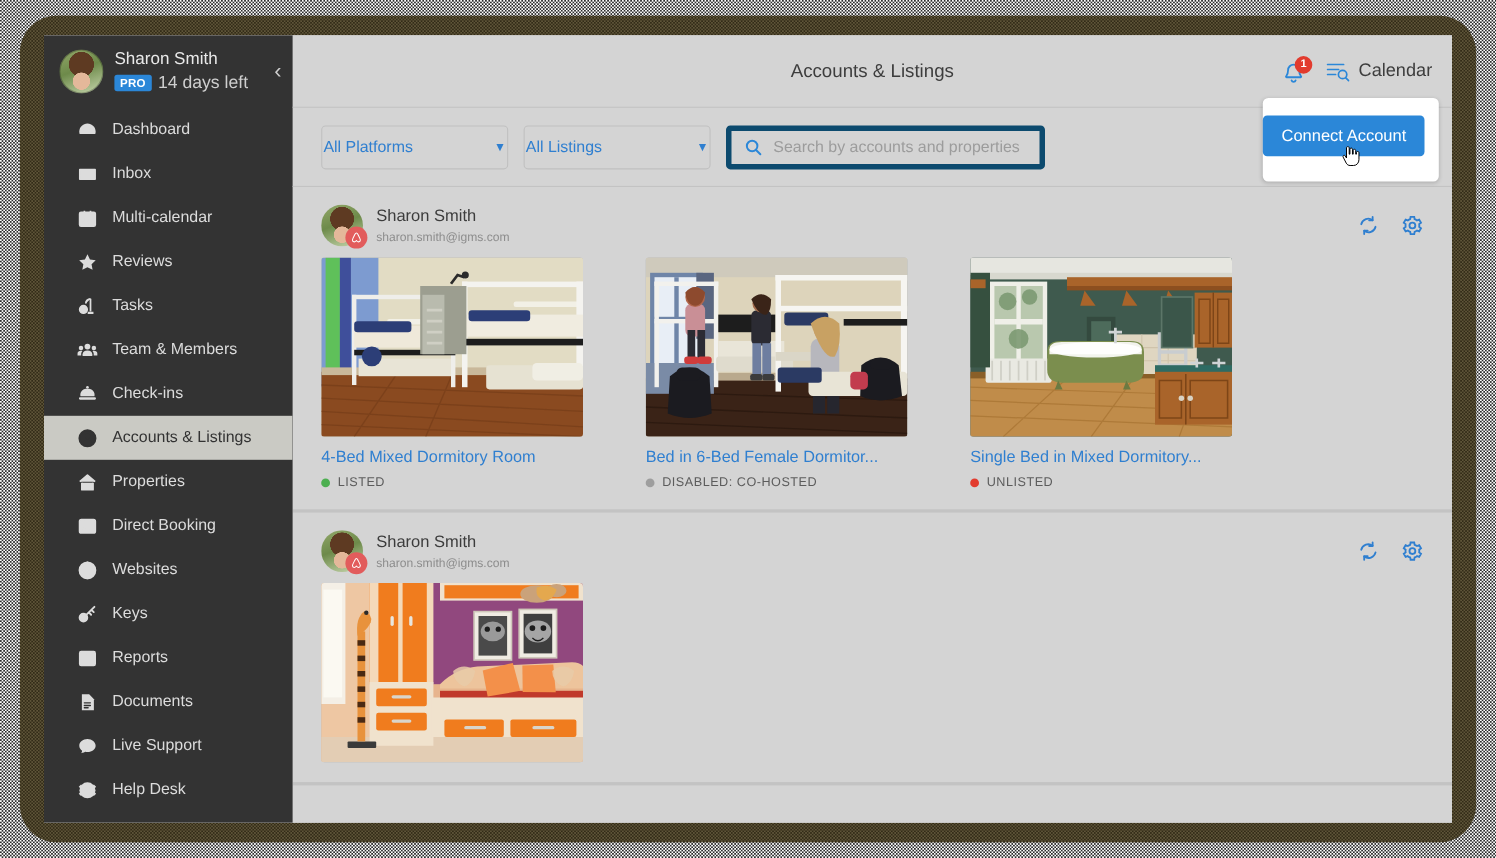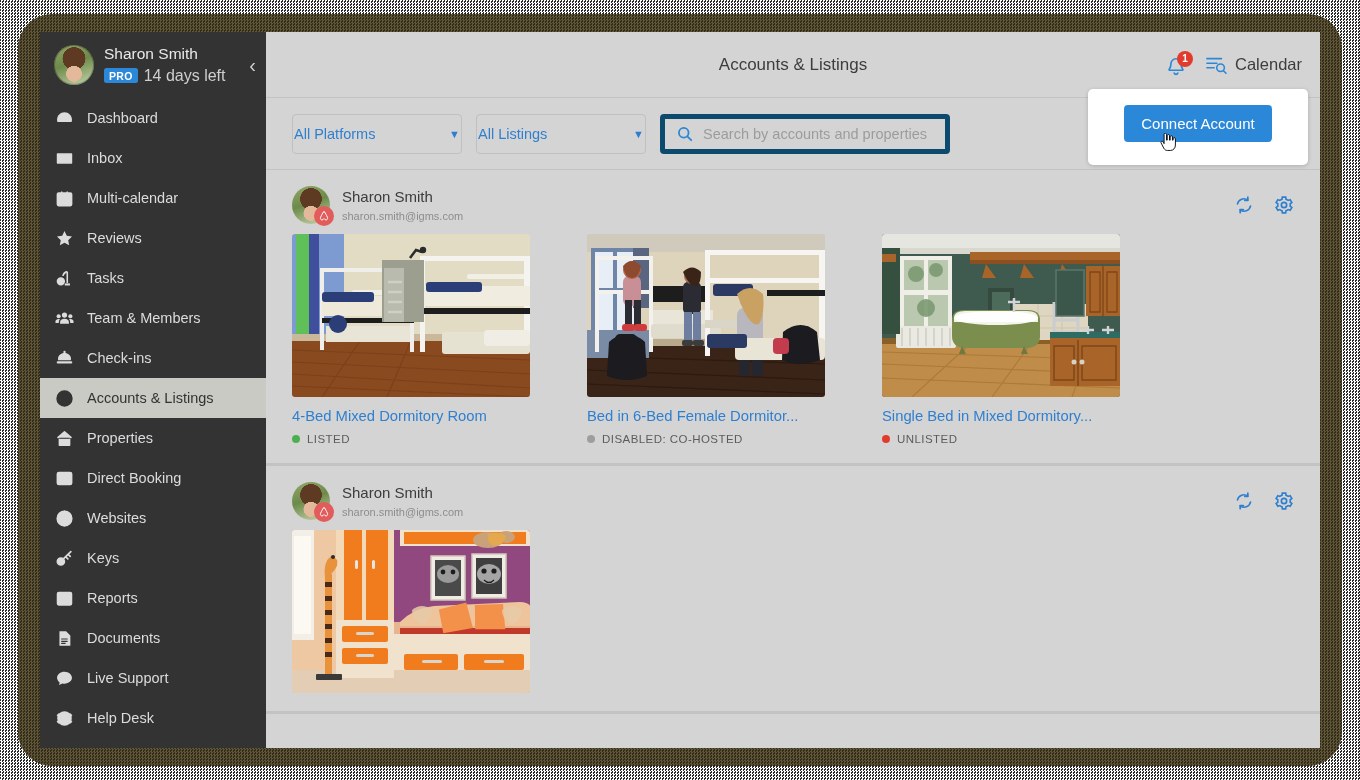--- a/index.html
+++ b/index.html
@@ -81,21 +81,21 @@
   #collapse-btn {
     position: absolute; right: 10px; top: 50%;
     transform: translateY(-50%);
     font-size: 20px; color: #cfcfcf; cursor: pointer;
     line-height: 1;
   }
 
   .nav-item {
     display: flex; align-items: center;
     height: 40px;
-    padding-left: 15px;
+    padding-left: 30px;
     gap: 13px;
     font-size: 14.5px;
     color: #dcdcdc;
     cursor: pointer;
   }
   .nav-item.active { background: #cacac4; color: #333; }
   .nav-item .ico {
     width: 19px; height: 19px;
     display: inline-flex; align-items: center; justify-content: center;
     flex: 0 0 19px;
@@ -168,25 +168,25 @@
     border: 0; outline: 0; background: transparent;
     font-family: inherit; font-size: 14.5px;
     color: #555; width: 100%;
   }
   #search-input::placeholder { color: #9c9c9c; }
 
   
   #spotlight {
     position: absolute;
     right: 12px; top: -9px;
-    width: 220px; height: 76px;
+    width: 160px; height: 76px;
     background: #ffffff;
     border-radius: 5px;
     box-shadow: 0 1px 4px rgba(0,0,0,.18);
-    display: flex; align-items: center; justify-content: center;
+    display: flex; align-items: center; justify-content: flex-start;
     z-index: 5;
   }
   #connect-btn {
     background: #2b87d8; color: #ffffff;
     border: 0; border-radius: 4px;
     font-family: inherit; font-size: 15px;
     padding: 10px 17px;
     cursor: pointer;
     position: relative; top: -4px;
   }

